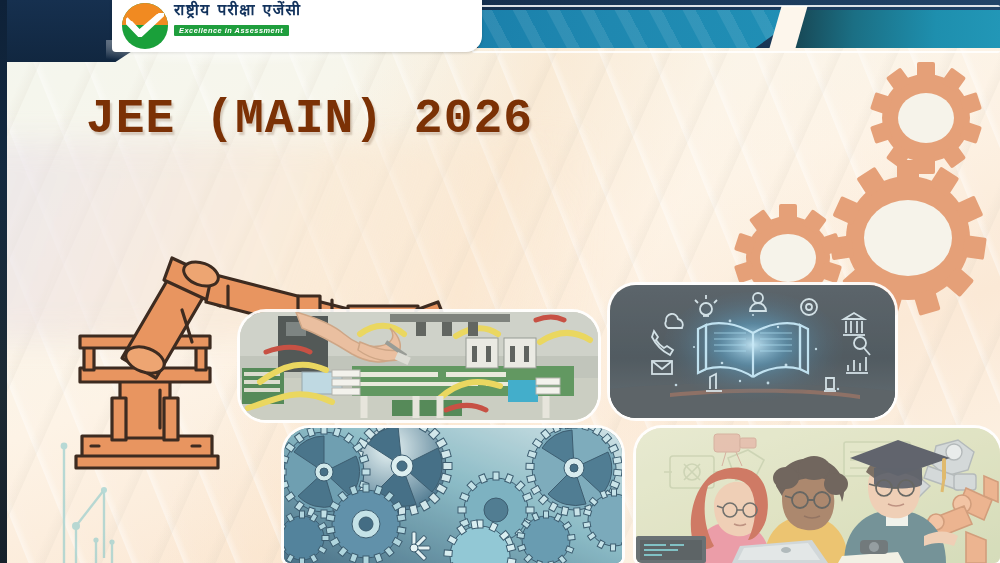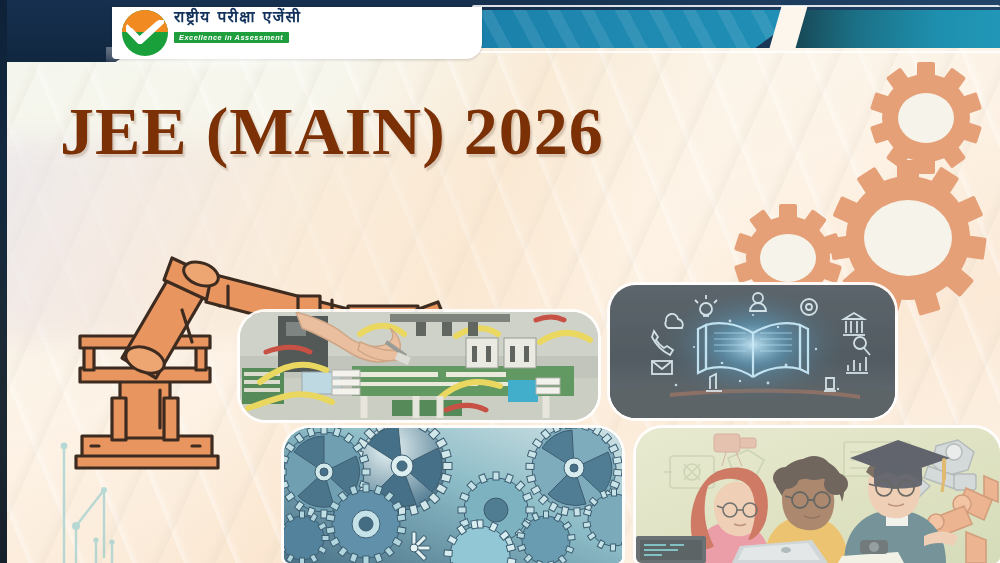--- a/index.html
+++ b/index.html
@@ -57,21 +57,21 @@
     background:linear-gradient(180deg,#16304f,#112740);
     clip-path:polygon(0 0, 100% 0, 55% 100%, 0 100%);
   }
   .navy-edge-left{
     position:absolute; left:0; top:0; width:7px; height:563px;
     background:linear-gradient(180deg,#0e2138,#13293f 30%,#1d2a33 70%,#16202a);
   }
 
   
   .logo-block{
-    position:absolute; left:112px; top:7px; width:370px; height:52px;
+    position:absolute; left:112px; top:0; width:370px; height:52px;
     background:#ffffff;
     border-bottom-right-radius:16px;
     border-bottom-left-radius:4px;
     box-shadow:0 1px 3px rgba(0,0,0,.18);
     display:flex; align-items:flex-start;
   }
   .logo-block:before{ 
     content:""; position:absolute; left:-6px; bottom:-14px; width:300px; height:26px;
     background:radial-gradient(ellipse at 40% 0%, rgba(255,255,255,.95), rgba(255,255,255,0) 70%);
   }
@@ -129,23 +129,23 @@
     background:#fdf6ec; transform:skewX(-16deg);
   }
   .bar-frame{
     position:absolute; left:472px; top:5px; width:528px; height:48px;
     border:2px solid rgba(255,255,255,.85);
     border-right:none; border-radius:2px; pointer-events:none;
   }
 
   
   .title{
-    position:absolute; left:60px; top:92px; width:800px;
-    font-family:Liberation Serif, serif;
-    font-size:68px; font-weight:700; color:#7b3105;
+    position:absolute; left:86px; top:92px; width:800px;
+    font-family:Liberation Mono, monospace;
+    font-size:48px; font-weight:700; color:#7b3105;
     letter-spacing:1px; white-space:nowrap;
     text-shadow:2px 3px 2px rgba(120,80,50,.26), 0 1px 0 rgba(255,255,255,.5);
   }
 
   
   .gears{ position:absolute; left:730px; top:60px; width:270px; height:250px; }
   .gears svg{ display:block; }
 
   
   .robot{ position:absolute; left:60px; top:240px; width:390px; height:245px; }

